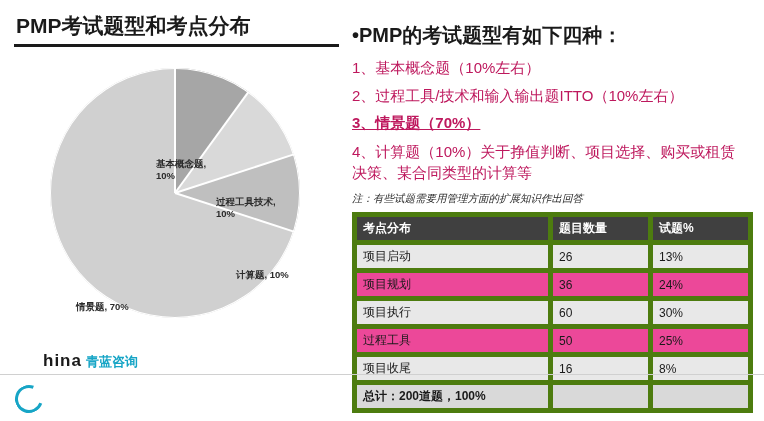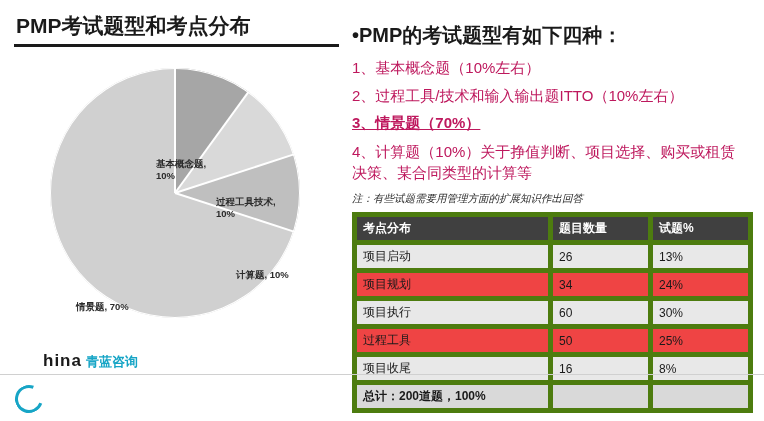--- a/index.html
+++ b/index.html
@@ -130,21 +130,21 @@
   table.points thead th {
     background: #404040;
     color: #ffffff;
     font-weight: bold;
     font-size: 12px;
   }
   table.points tbody td {
     background: #e8e8e8;
   }
   table.points tbody tr.alt td {
-    background: #ef4444;
+    background: #ec4899;
   }
   table.points tfoot td {
     background: #d9d9d9;
     font-weight: bold;
   }
   col.c1 { width: 196px; }
   col.c2 { width: 100px; }
   col.c3 { width: 100px; }
   
   .footer-rule {
@@ -256,21 +256,21 @@
         </tr>
       </thead>
       <tbody>
         <tr>
           <td>项目启动</td>
           <td>26</td>
           <td>13%</td>
         </tr>
         <tr class="alt">
           <td>项目规划</td>
-          <td>34</td>
+          <td>36</td>
           <td>24%</td>
         </tr>
         <tr>
           <td>项目执行</td>
           <td>60</td>
           <td>30%</td>
         </tr>
         <tr class="alt">
           <td>过程工具</td>
           <td>50</td>

